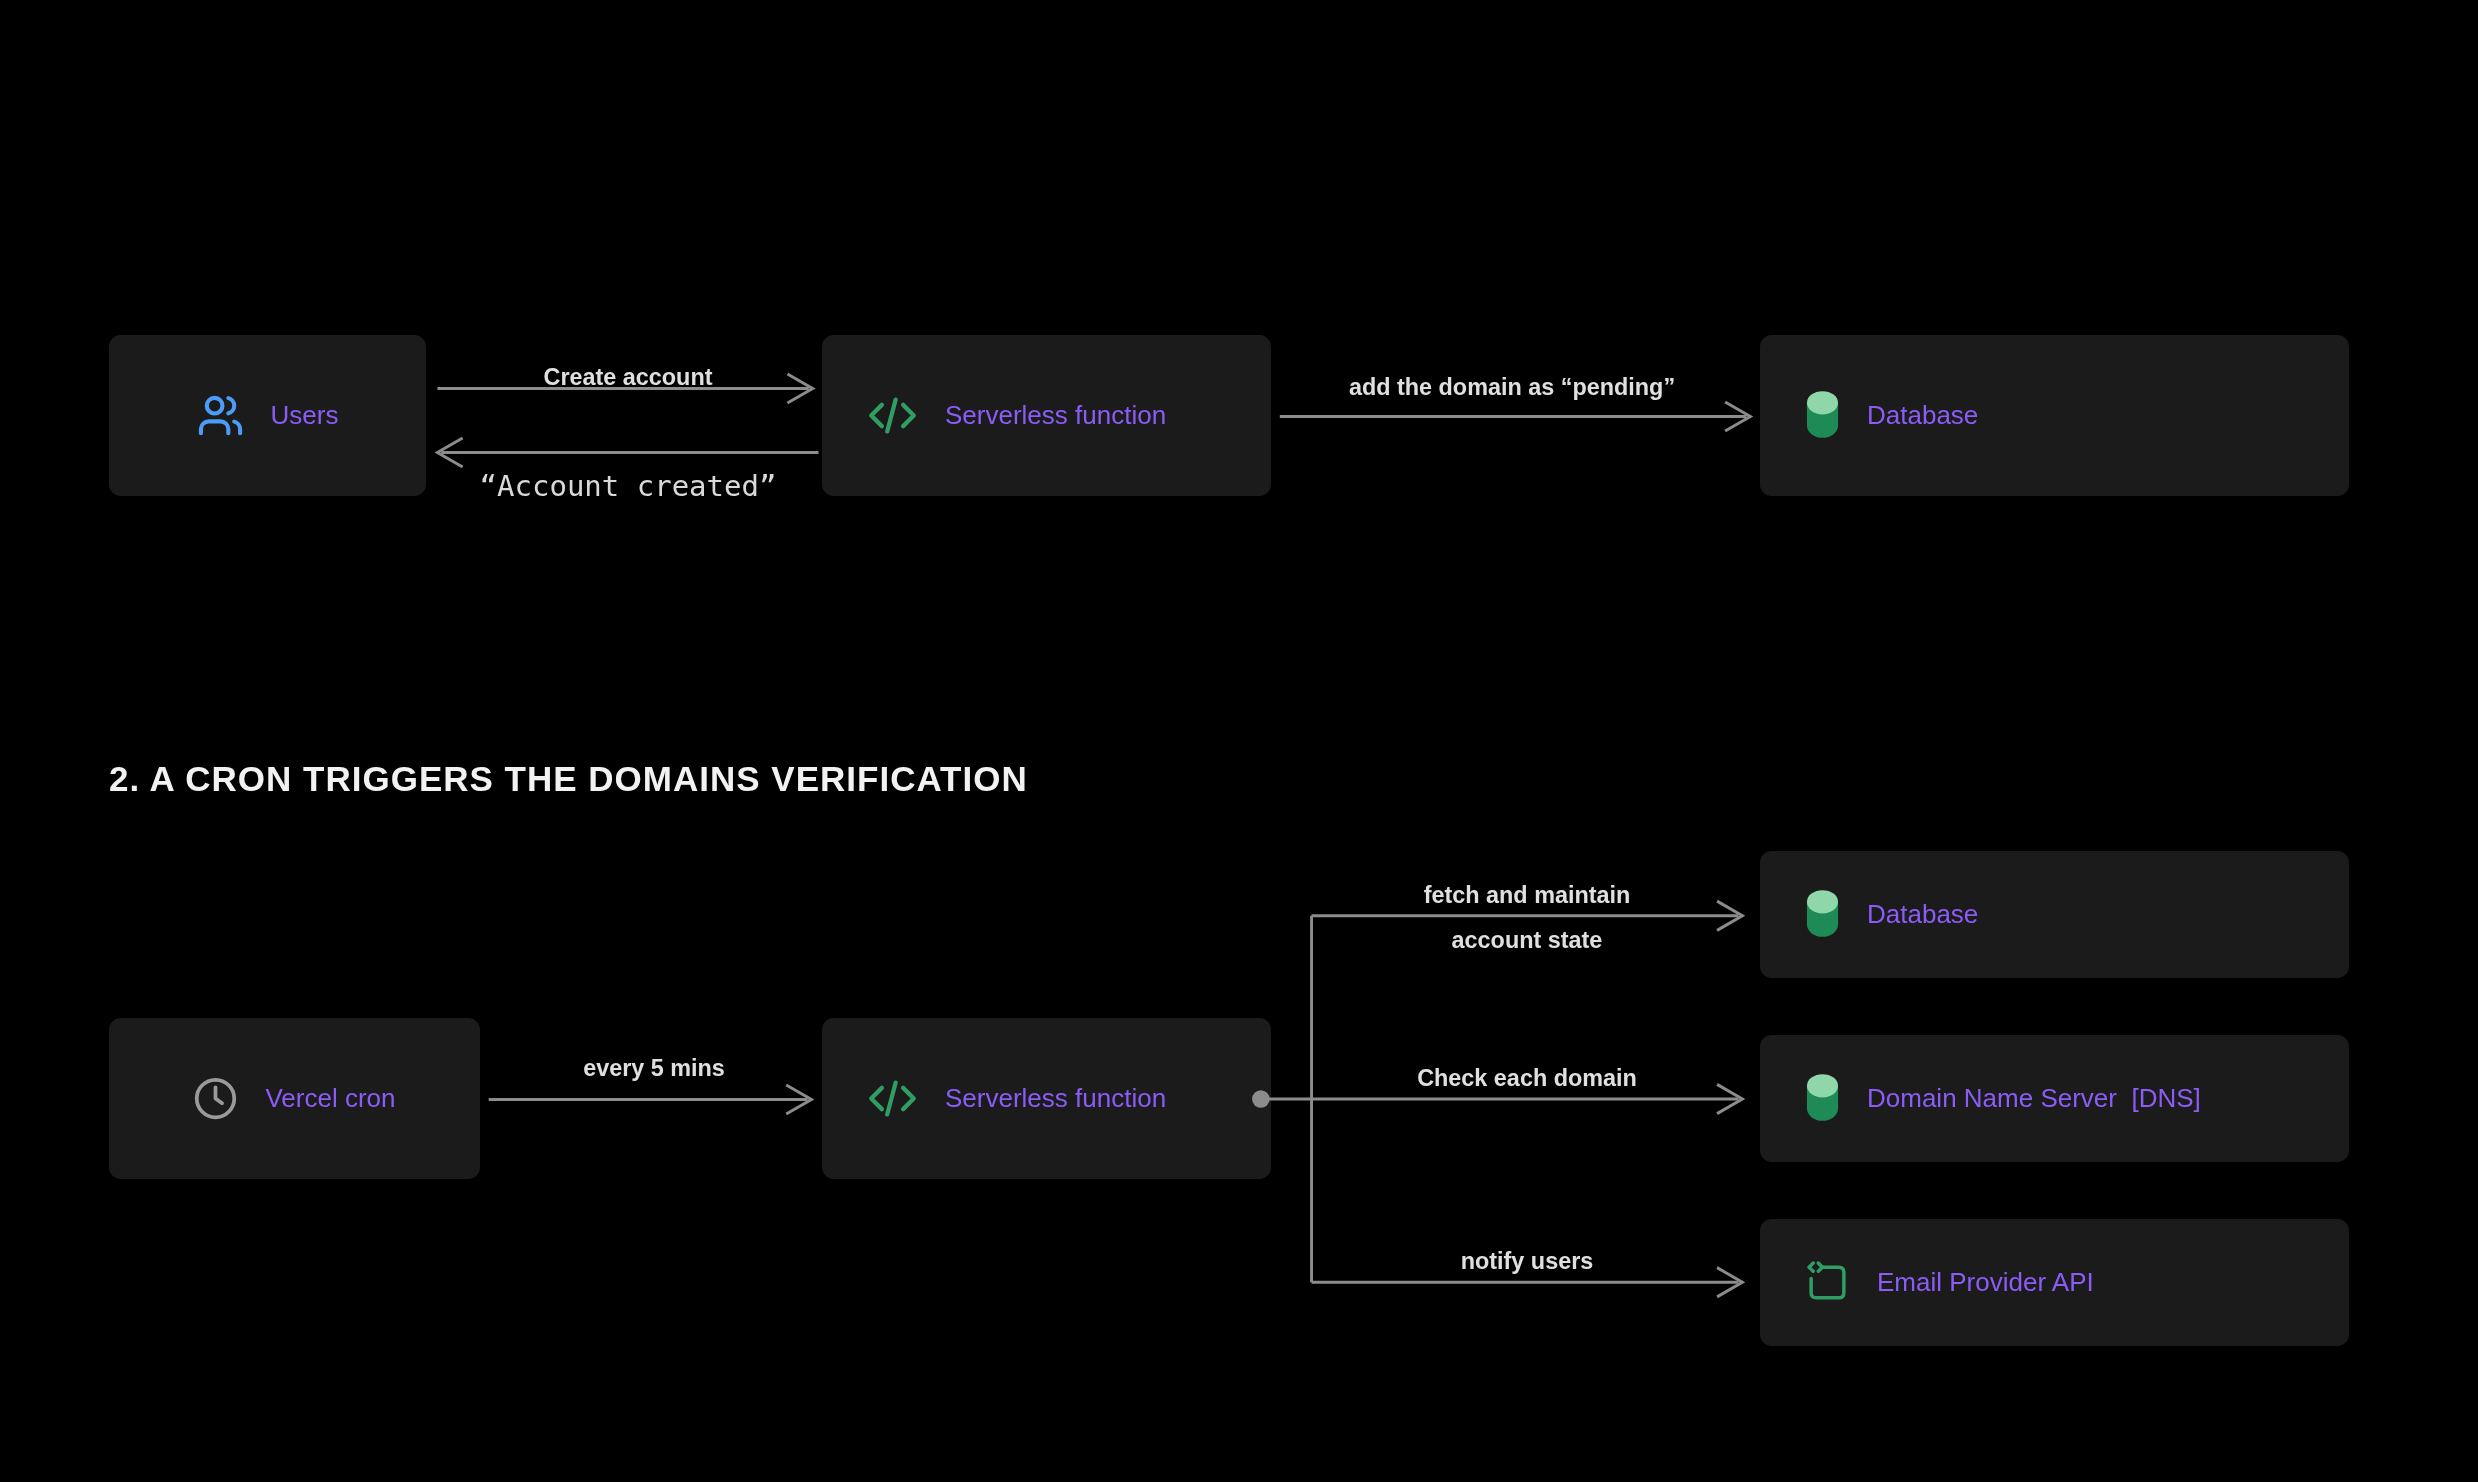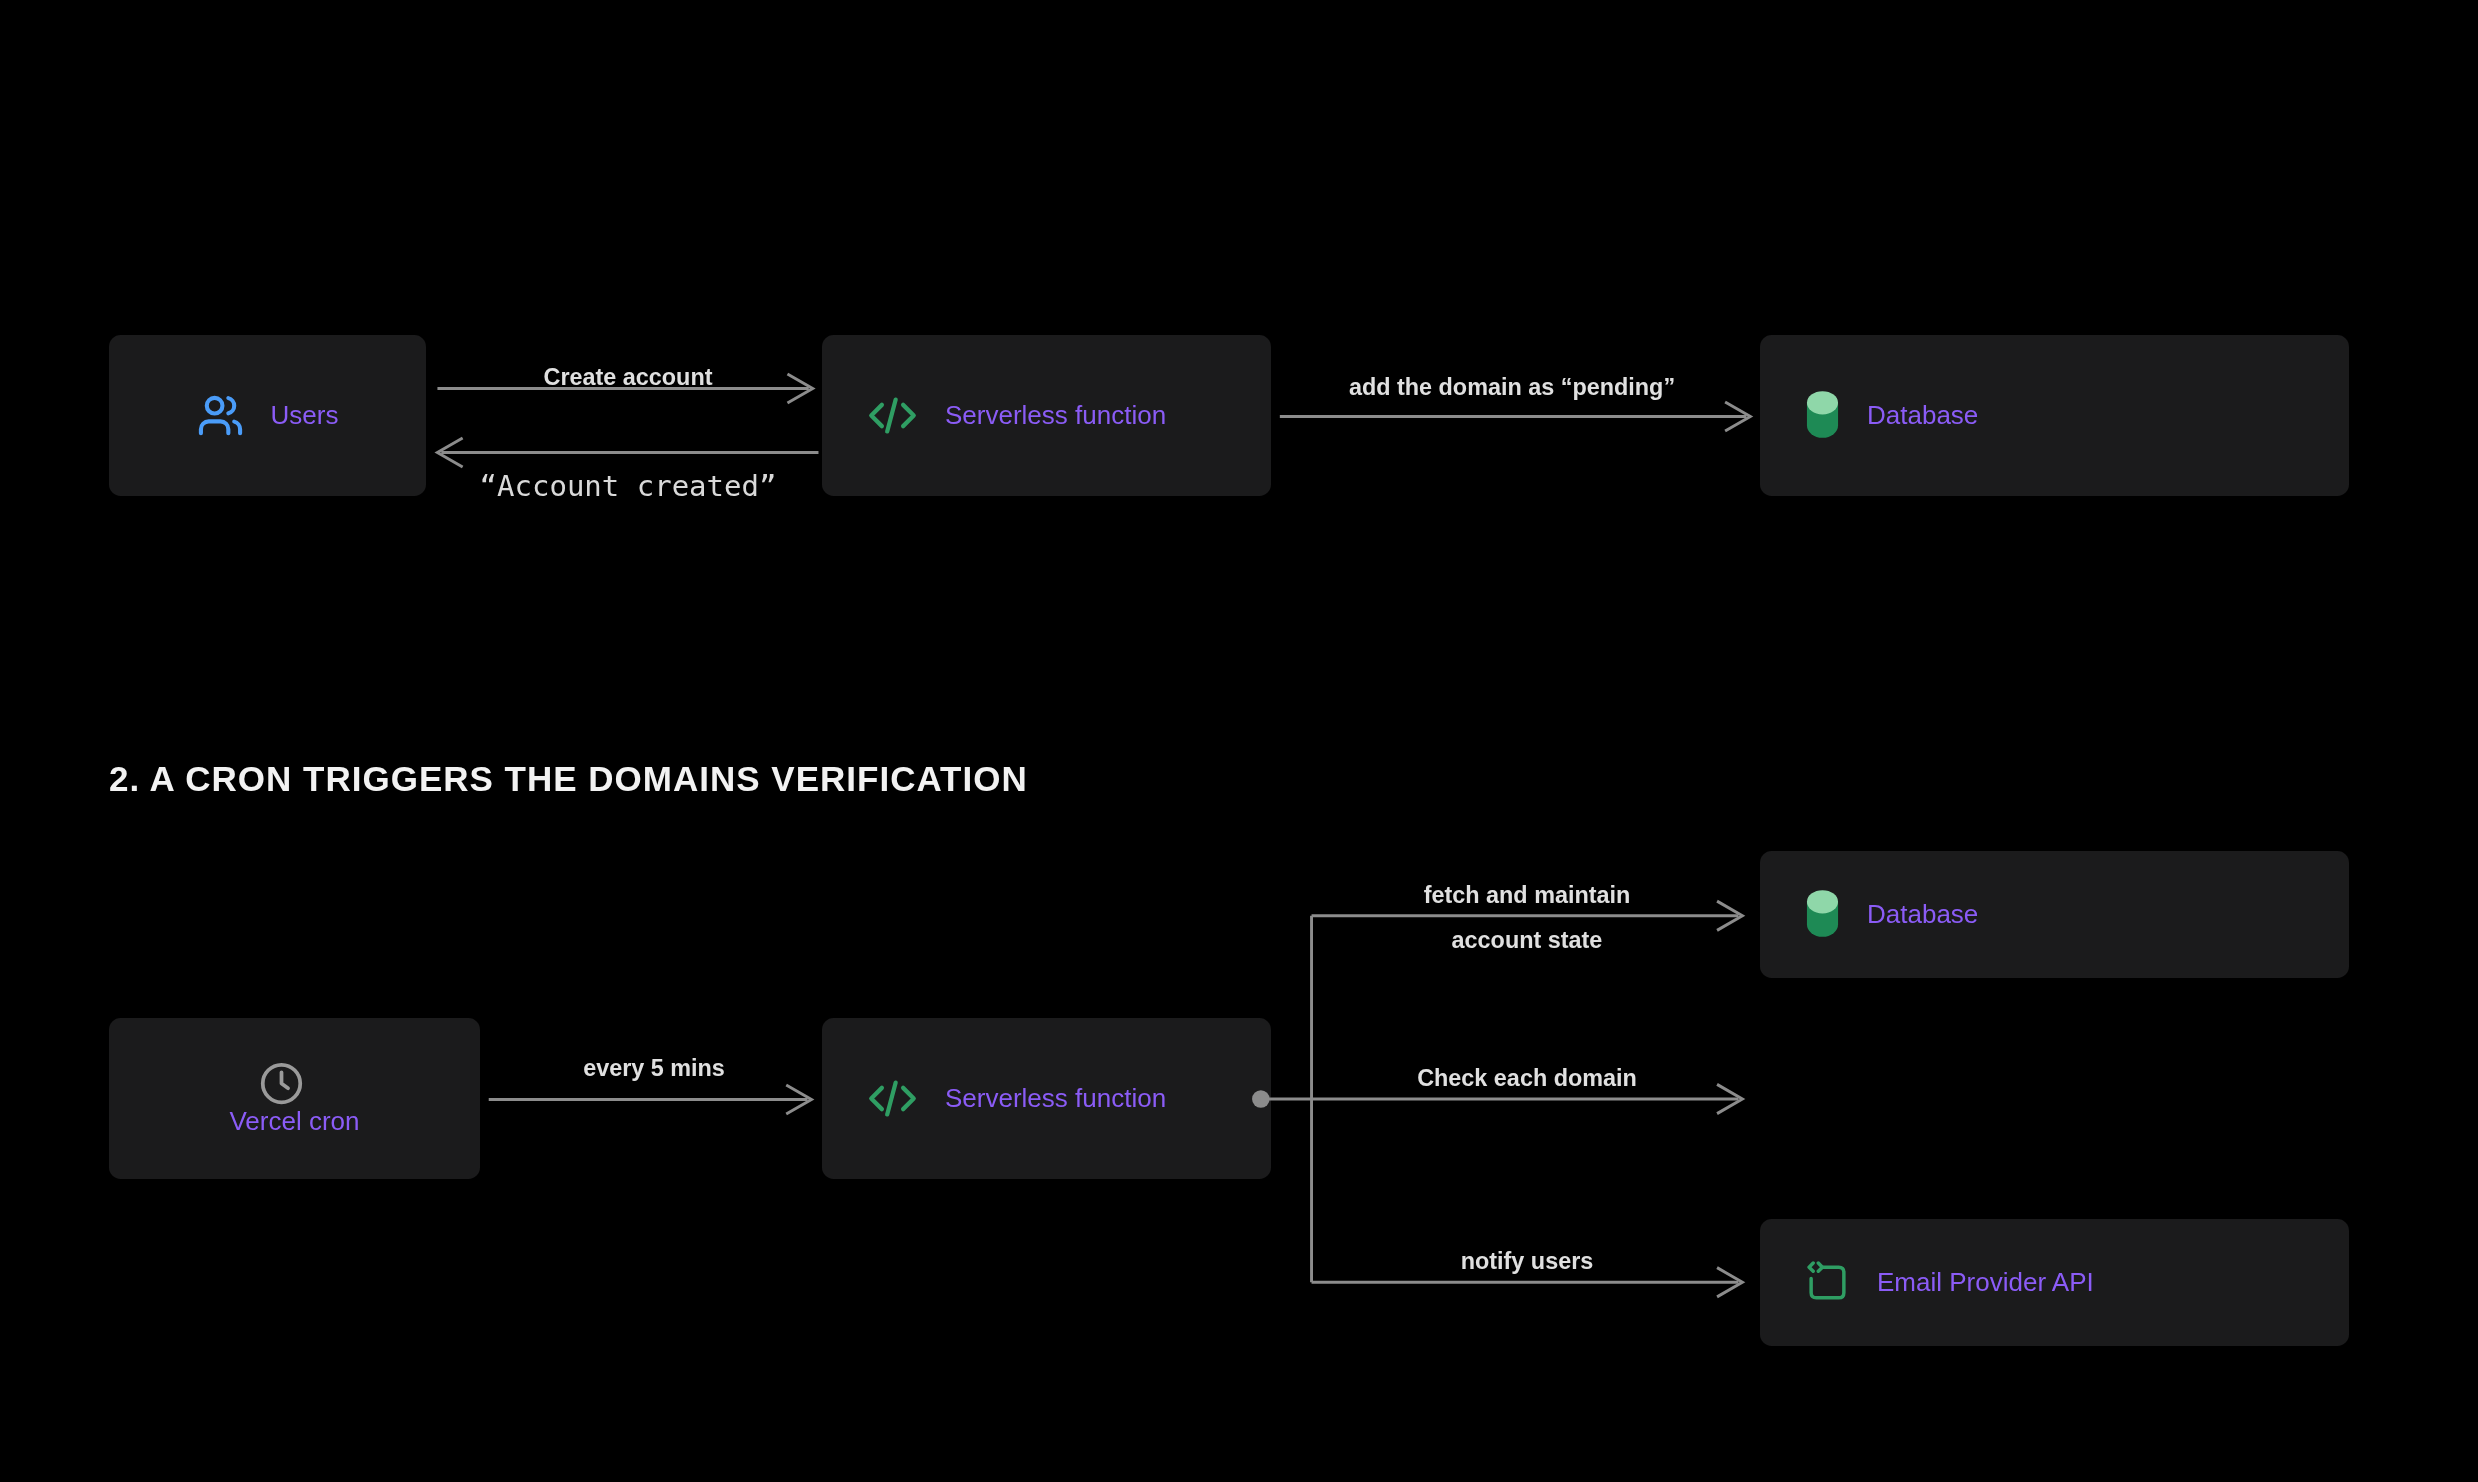--- a/index.html
+++ b/index.html
@@ -72,21 +72,21 @@
   <div class="edge-label mono" style="left:437px;top:472px;width:382px;">“Account created”</div>
 
   <svg class="edge" style="left:1279px;top:399px;" width="480" height="35" viewBox="0 0 492 36">
     <line x1="0" y1="18" x2="480" y2="18"></line>
     <polyline points="458,3 484,18 458,33"></polyline>
   </svg>
   <div class="edge-label" style="left:1268px;top:373px;width:488px;">add the domain as “pending”</div>
 
   <div class="section-title" style="left:109px;top:759px;">2. A CRON TRIGGERS THE DOMAINS VERIFICATION</div>
 
-  <div class="node centered" style="left:109px;top:1018px;width:371px;height:161px;flex-direction:column;">
+  <div class="node centered" style="left:109px;top:1018px;width:371px;height:161px;">
     <span class="icon">
       <svg width="45" height="45" viewBox="0 0 24 24" fill="none" stroke="#9a9a9a" stroke-width="2" stroke-linecap="round" stroke-linejoin="round">
         <circle cx="12" cy="12" r="10"></circle>
         <polyline points="12 6 12 12 15.5 14.5"></polyline>
       </svg>
     </span>
     <span class="label">Vercel cron</span>
   </div>
 
   <svg class="edge" style="left:488px;top:1082px;" width="332" height="35" viewBox="0 0 340 36">
@@ -124,20 +124,29 @@
   <div class="node" style="left:1760px;top:851px;width:589px;height:127px;">
     <span class="icon">
       <svg width="35" height="51" viewBox="0 0 36 52">
         <path d="M2 13 V36 A16 13 0 0 0 34 36 V13 Z" fill="#1e8a55"></path>
         <ellipse cx="18" cy="13" rx="16" ry="12" fill="#8fd7a9"></ellipse>
       </svg>
     </span>
     <span class="label">Database</span>
   </div>
 
+  <div class="node" style="left:1760px;top:1035px;width:589px;height:127px;">
+    <span class="icon">
+      <svg width="35" height="51" viewBox="0 0 36 52">
+        <path d="M2 13 V36 A16 13 0 0 0 34 36 V13 Z" fill="#1e8a55"></path>
+        <ellipse cx="18" cy="13" rx="16" ry="12" fill="#8fd7a9"></ellipse>
+      </svg>
+    </span>
+    <span class="label">Domain Name Server  [DNS]</span>
+  </div>
 
   <div class="node" style="left:1760px;top:1219px;width:589px;height:127px;">
     <span class="icon">
       <svg width="45" height="45" viewBox="0 0 44 44" fill="none" stroke="#2f9e63" stroke-width="3.4" stroke-linecap="round" stroke-linejoin="round">
         <path d="M18 7 H33 Q38 7 38 12 V32 Q38 37 33 37 H11 Q6 37 6 32 V18"></path>
         <path d="m8 3 -4 4 4 4"></path>
         <path d="m13 3 4 4 -4 4"></path>
       </svg>
     </span>
     <span class="label">Email Provider API</span>

